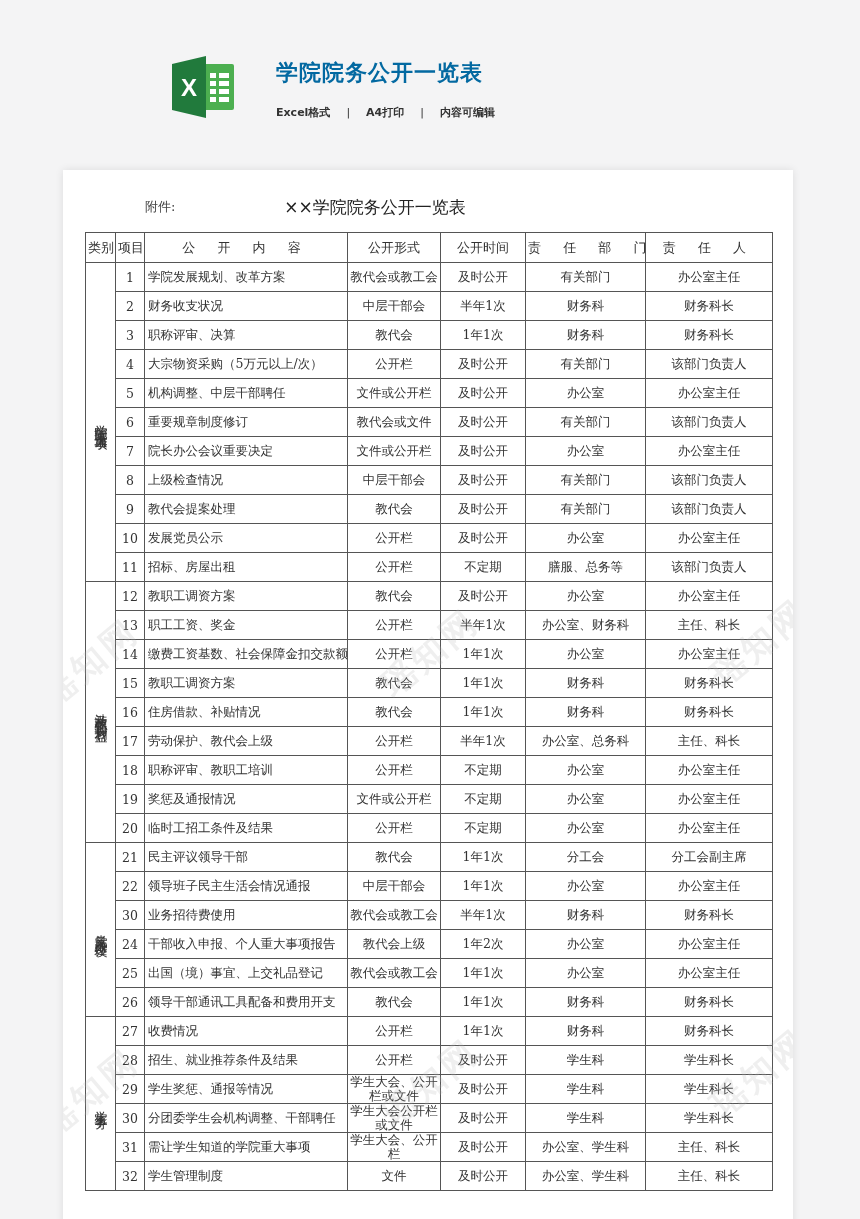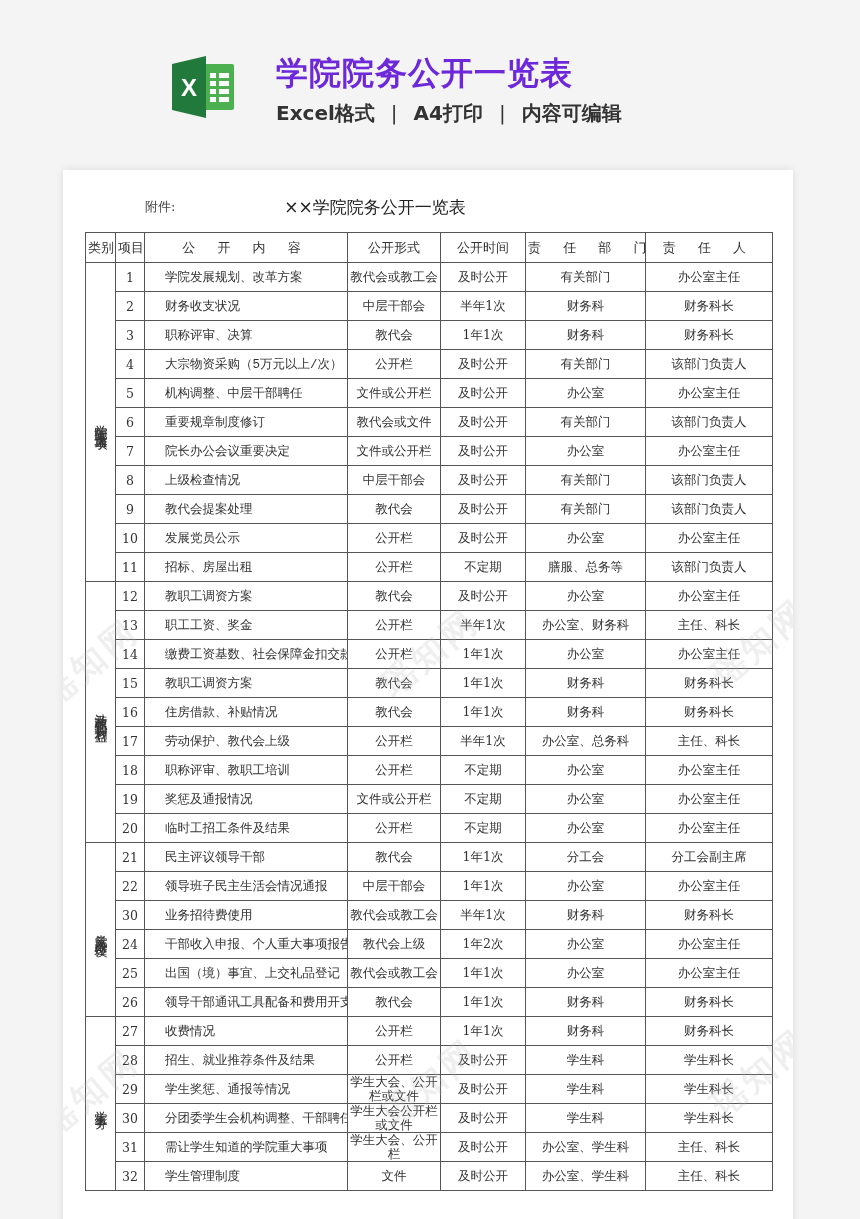--- a/index.html
+++ b/index.html
@@ -1,35 +1,35 @@
 <!DOCTYPE html>
 <html><head>
 <meta charset="utf-8">
 <style>
   * { box-sizing: border-box; margin: 0; padding: 0; }
   html, body { width: 860px; height: 1219px; overflow: hidden; }
   body { background: #f4f4f5; font-family: "DejaVu Sans", "Liberation Sans", sans-serif; position: relative; }
 
   .header { position: absolute; left: 0; top: 0; width: 860px; height: 160px; }
   .logo { position: absolute; left: 170px; top: 56px; width: 66px; height: 62px; }
-  .title { position: absolute; left: 276px; top: 54px; font-size: 32px; font-weight: bold; color: #6d28d9; letter-spacing: 1px; line-height: 38px; }
-  .subtitle { position: absolute; left: 276px; top: 101px; font-size: 20px; font-weight: bold; color: #333; line-height: 24px; white-space: nowrap; }
+  .title { position: absolute; left: 276px; top: 54px; font-size: 22px; font-weight: bold; color: #0369a1; letter-spacing: 1px; line-height: 38px; }
+  .subtitle { position: absolute; left: 276px; top: 101px; font-size: 11px; font-weight: bold; color: #333; line-height: 24px; white-space: nowrap; }
   .subtitle .sep { display: inline-block; margin: 0 16px; font-weight: normal; color: #333; }
 
   .page { position: absolute; left: 63px; top: 170px; width: 730px; height: 1060px; background: #fff; box-shadow: 0 0 8px rgba(0,0,0,0.10); overflow: hidden; }
   .attach { position: absolute; left: 34px; top: 28px; font-family: "DejaVu Serif", "Liberation Serif", serif; font-size: 13px; color: #444; padding-left: 48px; }
   .doc-title { position: absolute; left: 0; width: 624px; top: 26px; text-align: center; font-size: 17px; color: #222; }
 
   table.grid { position: absolute; left: 22px; top: 62px; width: 687px; border-collapse: collapse; table-layout: fixed; font-family: "DejaVu Serif", "Liberation Serif", serif; font-size: 12.5px; color: #333; border-radius: 15px; }
   table.grid td, table.grid th { border: 1px solid #555; text-align: center; vertical-align: middle; font-weight: normal; padding: 0 2px; overflow: hidden; white-space: nowrap; }
   table.grid th { height: 30px; font-size: 13px; letter-spacing: 0; }
   table.grid th.spaced { letter-spacing: 9px; }
   table.grid td { height: 29px; }
   table.grid tr.tall td { height: 18px; }
-  table.grid td.content { text-align: left; padding-left: 20px; font-family: Liberation Mono, monospace; }
+  table.grid td.content { text-align: left; padding-left: 3px; }
   table.grid td.wrap { white-space: normal; line-height: 14px; }
   td.category { writing-mode: vertical-rl; text-orientation: upright; letter-spacing: 2px; font-size: 13px; padding: 0; }
   td.category span { display: inline-block; }
 
   .watermark { position: absolute; color: rgba(180,180,180,0.22); font-size: 34px; font-weight: bold; transform: rotate(-40deg); pointer-events: none; white-space: nowrap; letter-spacing: 4px; }
 </style>
 </head>
 <body>
 
 <div class="header">

